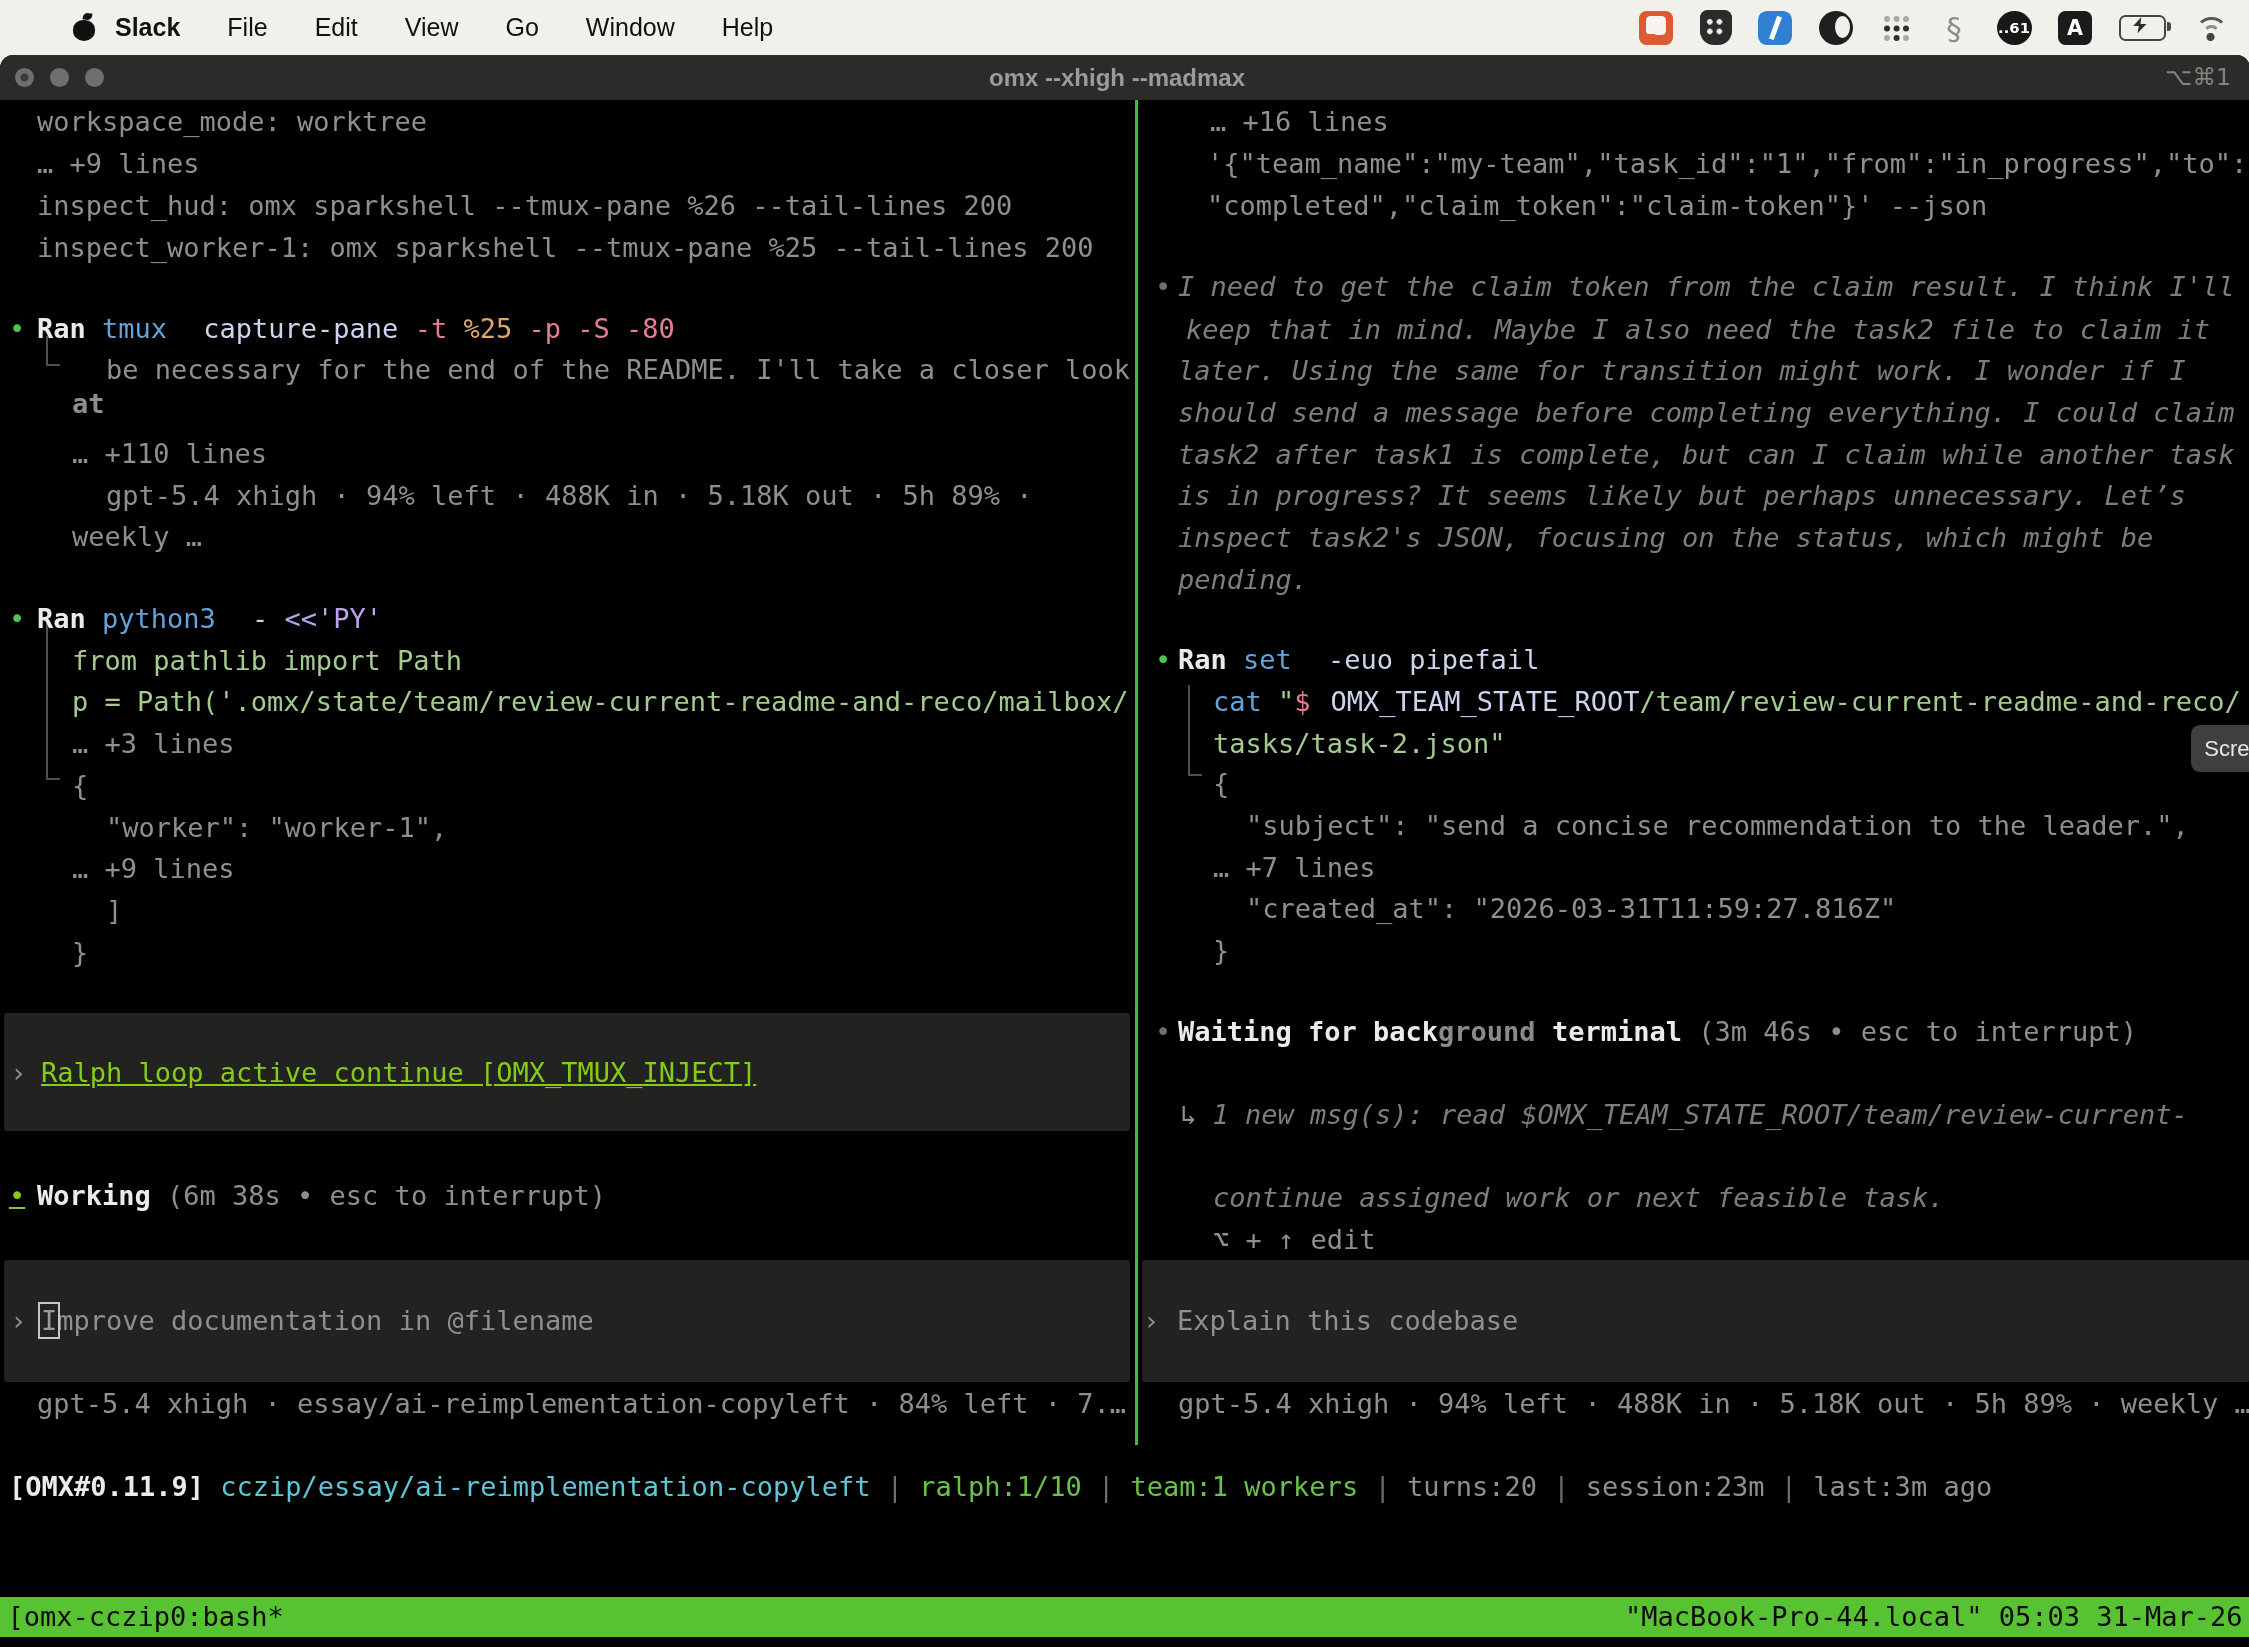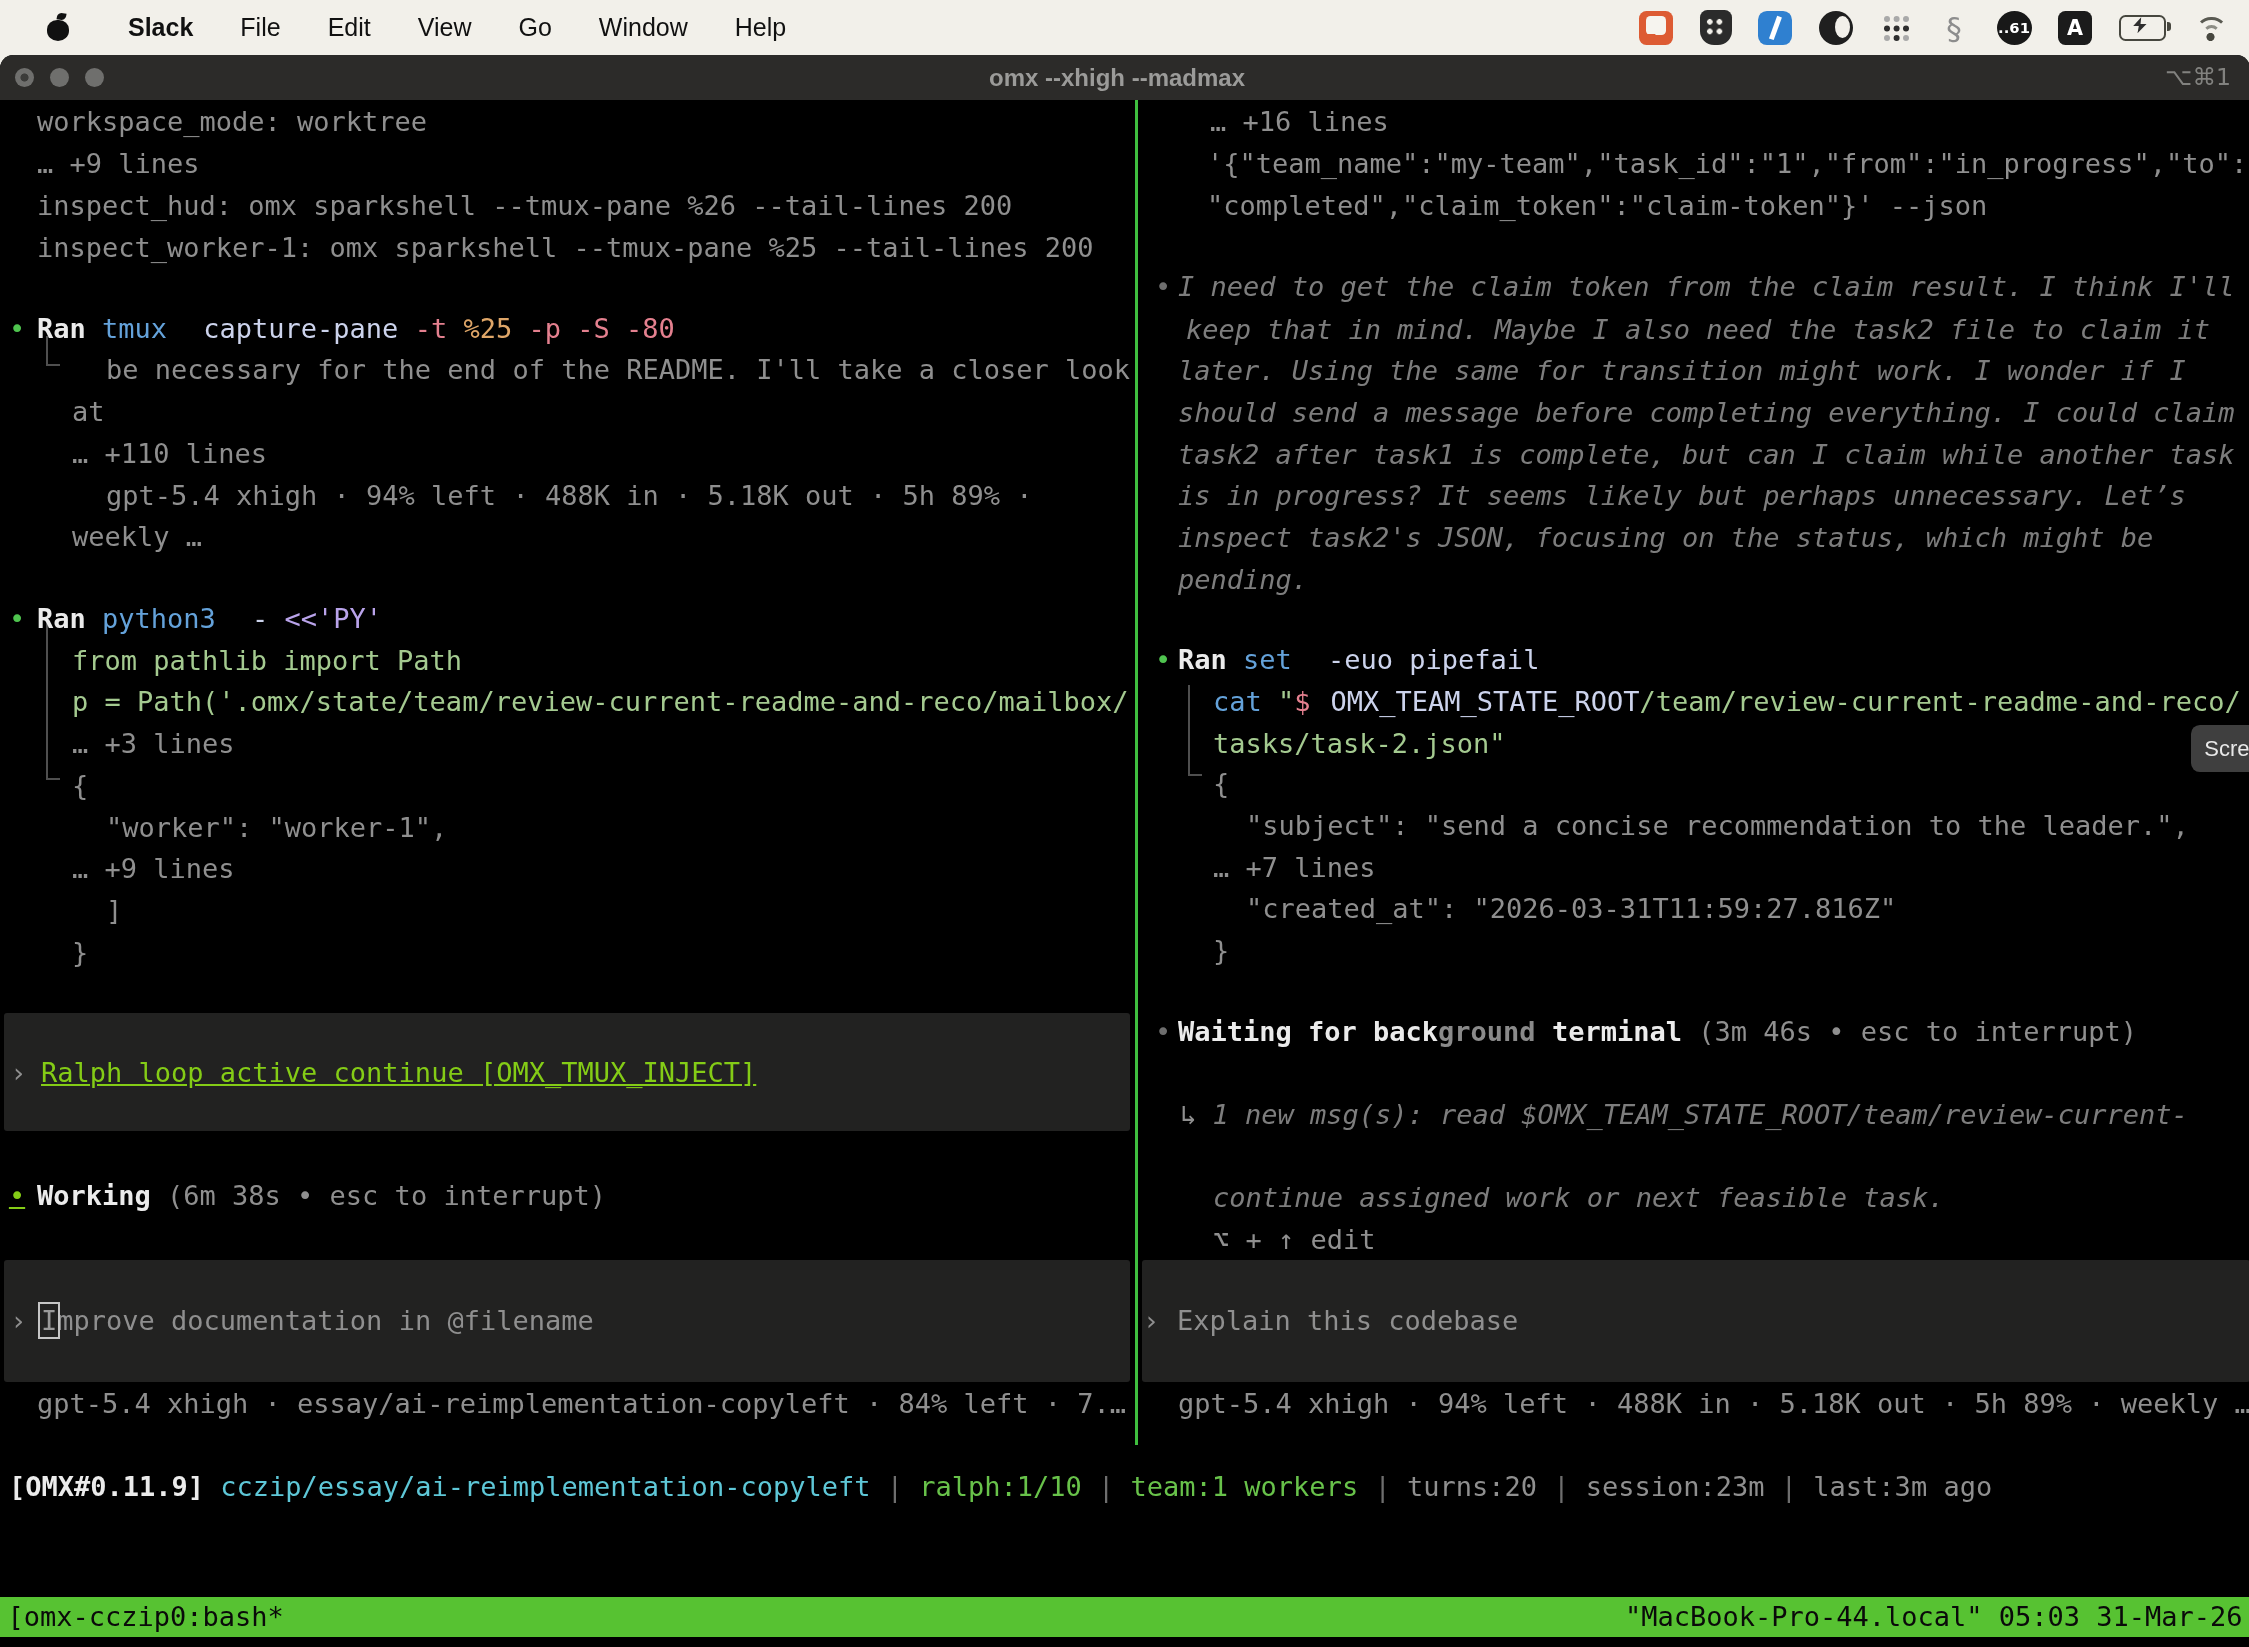--- a/index.html
+++ b/index.html
@@ -1,20 +1,20 @@
 <!DOCTYPE html>
 <html style="font-size:11.8px"><head>
 <meta charset="utf-8">
 <style>
   html,body{margin:0;padding:0;}
   body{width:2250px;height:1648px;position:relative;overflow:hidden;background:#f2f0ea;font-family:"Liberation Sans",sans-serif;}
 
   
   #menu-bar{position:absolute;left:0;top:0;width:2250px;height:55px;background:#f2f0ea;display:flex;align-items:center;color:#111;}
-  #menu-left{display:flex;align-items:center;gap:59px;padding-left:47px;font-size:25px;}
+  #menu-left{display:flex;align-items:center;gap:20px;padding-left:73px;font-size:25px;}
   .menu-item{white-space:nowrap;}
   .menu-item.app-name{font-weight:700;}
   #apple-logo{position:relative;width:22px;height:26.6px;}
   #apple-logo::before{content:"";position:absolute;left:0;top:5.9px;width:22px;height:20.7px;background:#111;border-radius:46% 46% 50% 50%;}
   #apple-logo::after{content:"";position:absolute;left:10.3px;top:-1.5px;width:8.9px;height:7.4px;background:#111;border-radius:60% 0 60% 0;transform:rotate(10deg);}
   #menu-right{margin-left:auto;display:flex;align-items:center;gap:26.6px;padding-right:20.7px;}
   .sicon{position:relative;height:34px;min-width:32px;display:inline-flex;align-items:center;justify-content:center;font-family:"DejaVu Sans",sans-serif;color:#2e2e2e;}
   [data-name="chat-app-icon"]{width:34px;height:34px;background:#dd5b33;border-radius:7.4px;}
   [data-name="chat-app-icon"]::before{content:"";position:absolute;left:7.4px;top:5.9px;right:7.4px;bottom:9.6px;background:#f6f4ef;border-radius:4.4px;}
   [data-name="chat-app-icon"]::after{content:"";position:absolute;left:6.6px;bottom:0.7px;width:8px;height:9.6px;background:#dd5b33;transform:skewX(-18deg);}
@@ -132,21 +132,21 @@
         <div class="tree" data-name="tree-connector" style="left: 46px; top: 622px; width: 11.8px; height: 156px;"></div>
         <div class="tree" data-name="tree-connector" style="left: 1188px; top: 685px; width: 11.8px; height: 89px;"></div>
         <div id="screen-btn" data-name="screen-share-button" style="left: 2191px; top: 725px; width: 59px; height: 47px;">Scre</div>
         <div class="run" data-name="terminal-text-line" style="left: 37px; top: 101px;"><span class="c-gray">workspace_mode: worktree</span></div>
         <div class="run" data-name="terminal-text-line" style="left: 37px; top: 143px;"><span class="c-gray">… +9 lines</span></div>
         <div class="run" data-name="terminal-text-line" style="left: 37px; top: 185px;"><span class="c-gray">inspect_hud: omx sparkshell --tmux-pane %26 --tail-lines 200</span></div>
         <div class="run" data-name="terminal-text-line" style="left: 37px; top: 227px;"><span class="c-gray">inspect_worker-1: omx sparkshell --tmux-pane %25 --tail-lines 200</span></div>
         <div class="run" data-name="terminal-text-line" style="left: 8.9px; top: 308px;"><span class="c-gbullet">•</span></div>
         <div class="run" data-name="terminal-text-line" style="left: 37px; top: 308px;"><span class="c-bw">Ran </span><span class="c-blue">tmux </span><span class="c-pale">capture-pane </span><span class="c-pink">-t </span><span class="c-orange">%25 </span><span class="c-pink">-p </span><span class="c-pink">-S </span><span class="c-pink">-80</span></div>
         <div class="run" data-name="terminal-text-line" style="left: 106px; top: 349px;"><span class="c-gray">be necessary for the end of the README. I'll take a closer look</span></div>
-        <div class="run" data-name="terminal-text-line" style="left: 72px; top: 391px;"><span class="c-gray">at</span></div>
+        <div class="run" data-name="terminal-text-line" style="left: 72px; top: 383px; font-weight: bold;"><span class="c-gray">at</span></div>
         <div class="run" data-name="terminal-text-line" style="left: 72px; top: 433px;"><span class="c-gray">… +110 lines</span></div>
         <div class="run" data-name="terminal-text-line" style="left: 106px; top: 475px;"><span class="c-gray">gpt-5.4 xhigh · 94% left · 488K in · 5.18K out · 5h 89% ·</span></div>
         <div class="run" data-name="terminal-text-line" style="left: 72px; top: 516px;"><span class="c-gray">weekly …</span></div>
         <div class="run" data-name="terminal-text-line" style="left: 8.9px; top: 598px;"><span class="c-gbullet">•</span></div>
         <div class="run" data-name="terminal-text-line" style="left: 37px; top: 598px;"><span class="c-bw">Ran </span><span class="c-blue">python3 </span><span class="c-pale">- </span><span class="c-purple">&lt;&lt;'PY'</span></div>
         <div class="run" data-name="terminal-text-line" style="left: 72px; top: 640px;"><span class="c-green">from pathlib import Path</span></div>
         <div class="run" data-name="terminal-text-line" style="left: 72px; top: 681px;"><span class="c-green">p = Path('.omx/state/team/review-current-readme-and-reco/mailbox/</span></div>
         <div class="run" data-name="terminal-text-line" style="left: 72px; top: 723px; text-align: right;"><span class="c-gray">… +3 lines</span></div>
         <div class="run" data-name="terminal-text-line" style="left: 72px; top: 765px;"><span class="c-gray">{</span></div>
         <div class="run" data-name="terminal-text-line" style="left: 106px; top: 807px;"><span class="c-gray">"worker": "worker-1",</span></div>

